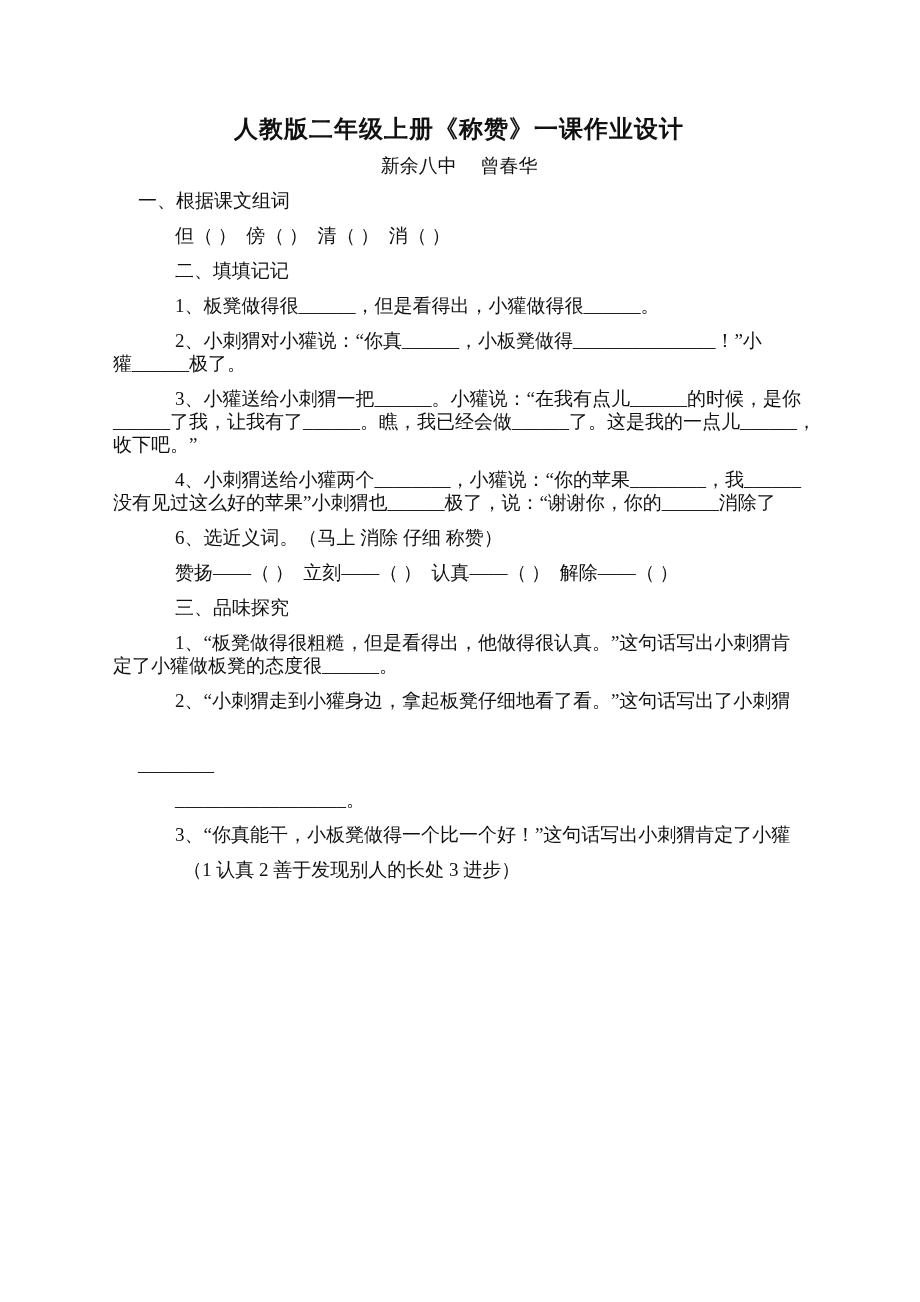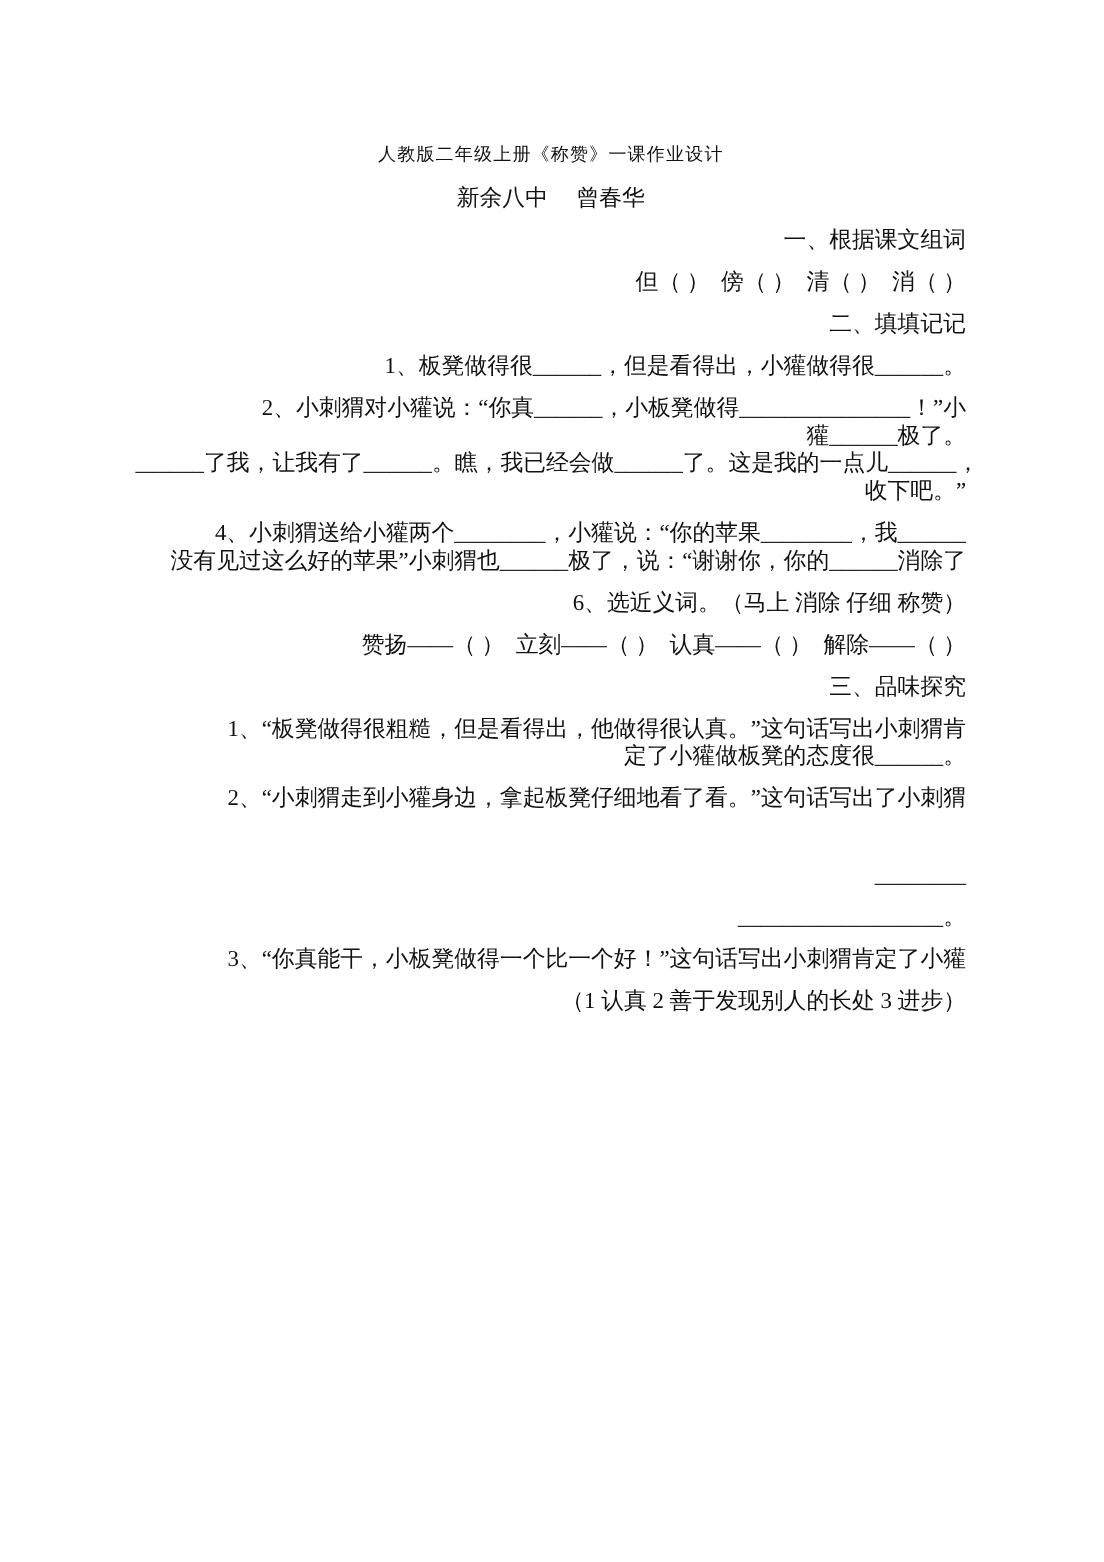--- a/index.html
+++ b/index.html
@@ -21,27 +21,26 @@
     top: 116px;
     left: 113px;
     width: 692px;
   }
   .line {
     white-space: pre;
     font-size: 19px;
     line-height: 23px;
     height: 23px;
     color: #111111;
-    text-align: right;
   }
   .p { margin-top: 12px; }            
   .center { text-align: center; white-space: normal; }
   .title {
-    font-weight: normal;
-    font-size: 15px;
+    font-weight: bold;
+    font-size: 24px;
     line-height: 26px;
     height: 26px;
     letter-spacing: 1px;
   }
   .ind-h { padding-left: 25px; }      
   .ind-i { padding-left: 62px; }      
   .ind-s { padding-left: 25px; margin-top: 41px; }      
   .ind-o { padding-left: 70px; }      
 </style>
 </head>
@@ -53,20 +52,21 @@
     <div class="line center title">人教版二年级上册《称赞》一课作业设计</div>
     <div class="line center p">新余八中　 曾春华</div>
 
     <div class="line p ind-h">一、根据课文组词</div>
     <div class="line p ind-i">但（ ）  傍（ ）  清（ ）  消（ ）</div>
 
     <div class="line p ind-i">二、填填记记</div>
     <div class="line p ind-i">1、板凳做得很______，但是看得出，小獾做得很______。</div>
     <div class="line p ind-i">2、小刺猬对小獾说：“你真______，小板凳做得_______________！”小</div>
     <div class="line">獾______极了。</div>
+    <div class="line p ind-i">3、小獾送给小刺猬一把______。小獾说：“在我有点儿______的时候，是你</div>
     <div class="line">______了我，让我有了______。瞧，我已经会做______了。这是我的一点儿______，</div>
     <div class="line">收下吧。”</div>
     <div class="line p ind-i">4、小刺猬送给小獾两个________，小獾说：“你的苹果________，我______</div>
     <div class="line">没有见过这么好的苹果”小刺猬也______极了，说：“谢谢你，你的______消除了</div>
     <div class="line p ind-i">6、选近义词。（马上 消除 仔细 称赞）</div>
     <div class="line p ind-i">赞扬——（ ）  立刻——（ ）  认真——（ ）  解除——（ ）</div>
 
     <div class="line p ind-i">三、品味探究</div>
     <div class="line p ind-i">1、“板凳做得很粗糙，但是看得出，他做得很认真。”这句话写出小刺猬肯</div>
     <div class="line">定了小獾做板凳的态度很______。</div>

